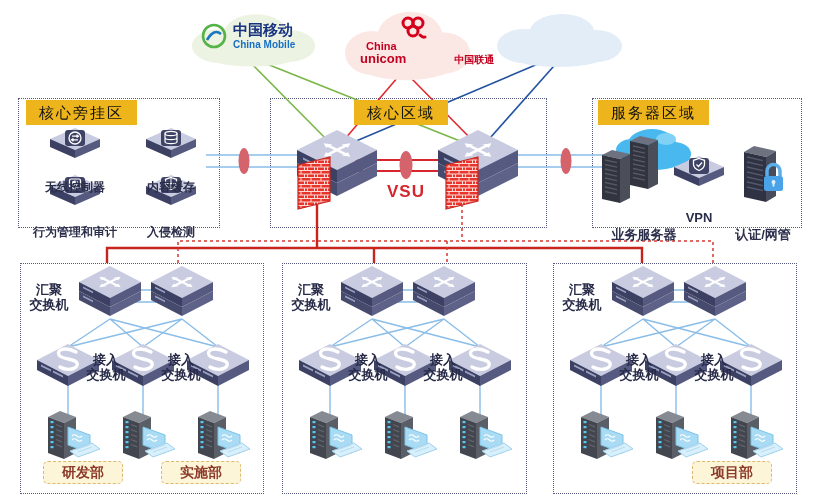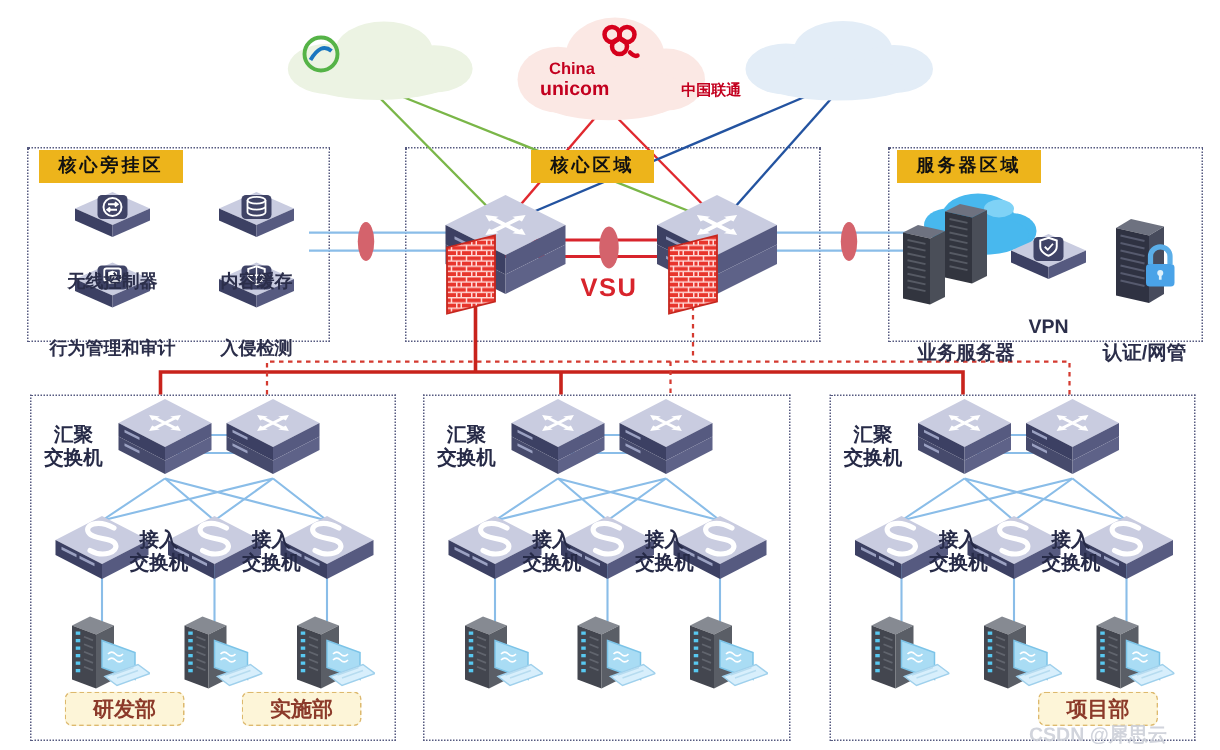--- a/index.html
+++ b/index.html
@@ -1,22 +1,22 @@
 <!DOCTYPE html>
 <html><head>
 <meta charset="utf-8">
 <style>
   html,body{margin:0;padding:0;background:#fff;}
   #canvas{position:relative;width:813px;height:500px;background:#fff;overflow:hidden;
           font-family:"Liberation Sans","DejaVu Sans",sans-serif;}
   .abs{position:absolute;}
   svg.wires{position:absolute;left:0;top:0;z-index:2;pointer-events:none;}
   .zone{position:absolute;border:1.6px dotted #565a80;z-index:1;background:transparent;}
-  .ztitle{position:absolute;z-index:5;background:#edb41b;color:#111;font-weight:bold;
-          font-size:12px;letter-spacing:2px;padding:4px 13px;line-height:1.15;}
+  .ztitle{position:absolute;z-index:5;background:#edb41b;color:#111;font-weight:normal;
+          font-size:15px;letter-spacing:2px;padding:4px 13px;line-height:1.15;}
   .dev{position:absolute;z-index:3;}
   .devhi{position:absolute;z-index:4;}
   .lbl{position:absolute;z-index:5;color:#2b2e4a;font-weight:bold;font-size:12px;
        text-align:center;line-height:1.15;margin-top:22px;}
   .lbl2{position:absolute;z-index:5;color:#262a47;font-weight:bold;font-size:13px;
         text-align:center;line-height:1.12;}
   .dept{position:absolute;z-index:5;width:78px;background:#fdf5d8;border:1.5px dashed #ddb96e;
         border-radius:5px;color:#8c3a2a;font-weight:bold;font-size:14px;text-align:center;
         padding:2px 0;line-height:1.2;}
   .vsu{position:absolute;z-index:5;color:#d8242c;font-weight:bold;font-size:17px;
@@ -177,20 +177,24 @@
   <div class="cloudbox" style="left:183px;top:8px;">
     <svg width="138" height="62" viewBox="0 0 140 62">
         <use href="#sym-cloud" fill="#ecf3e3"></use>
       </svg>
   </div>
   <div class="cloudtxt" style="left:200px;top:22px;">
     <svg width="28" height="28" viewBox="0 0 28 28">
       <circle cx="14" cy="14" r="11" stroke="#55b347" stroke-width="2.6" fill="none"></circle>
       <path d="M7,18 Q14,6 21,12" stroke="#1976c0" stroke-width="2.6" fill="none"></path>
     </svg>
+    <div style="text-align:left;">
+      <div style="color:#17327f;font-weight:bold;font-size:15px;line-height:1.1;">中国移动</div>
+      <div style="color:#1a6fc4;font-size:10px;font-weight:bold;">China Mobile</div>
+    </div>
   </div>
 
   <div class="cloudbox" style="left:336px;top:4px;">
     <svg width="140" height="80" viewBox="0 0 140 62" preserveAspectRatio="none">
         <use href="#sym-cloud" fill="#fbe8e4"></use>
       </svg>
   </div>
   <svg class="abs" style="left:398px;top:14px;z-index:4;" width="30" height="28" viewBox="0 0 30 28">
     <g stroke="#d6001c" fill="none" stroke-width="3" stroke-linecap="round">
       <circle cx="10" cy="9" r="5"></circle>
@@ -408,14 +412,13 @@
       <use href="#sym-pc"></use>
     </svg>
   <svg class="dev" style="left:650px;top:407px;" width="58" height="56">
       <use href="#sym-pc"></use>
     </svg>
   <svg class="dev" style="left:725px;top:407px;" width="58" height="56">
       <use href="#sym-pc"></use>
     </svg>
   <div class="dept" style="left:692px;top:461px;">项目部</div>
 
-  <div class="wm" style="left:686px;top:481px;">CSDN @犀思云</div>
 </div>
 
 </body></html>

